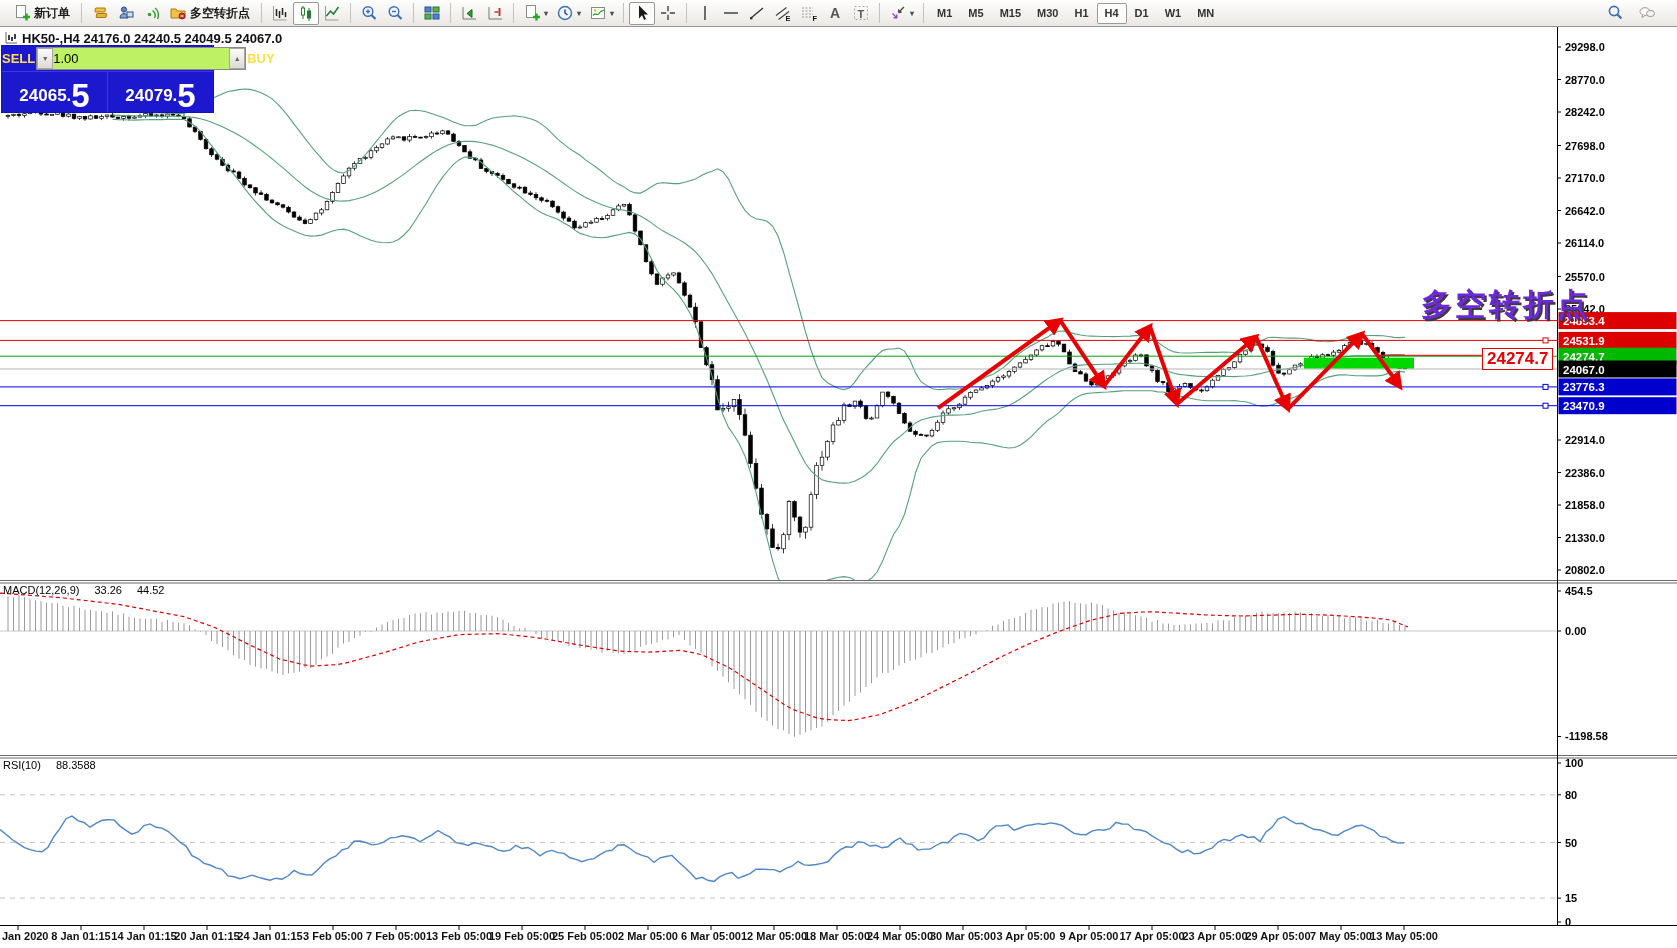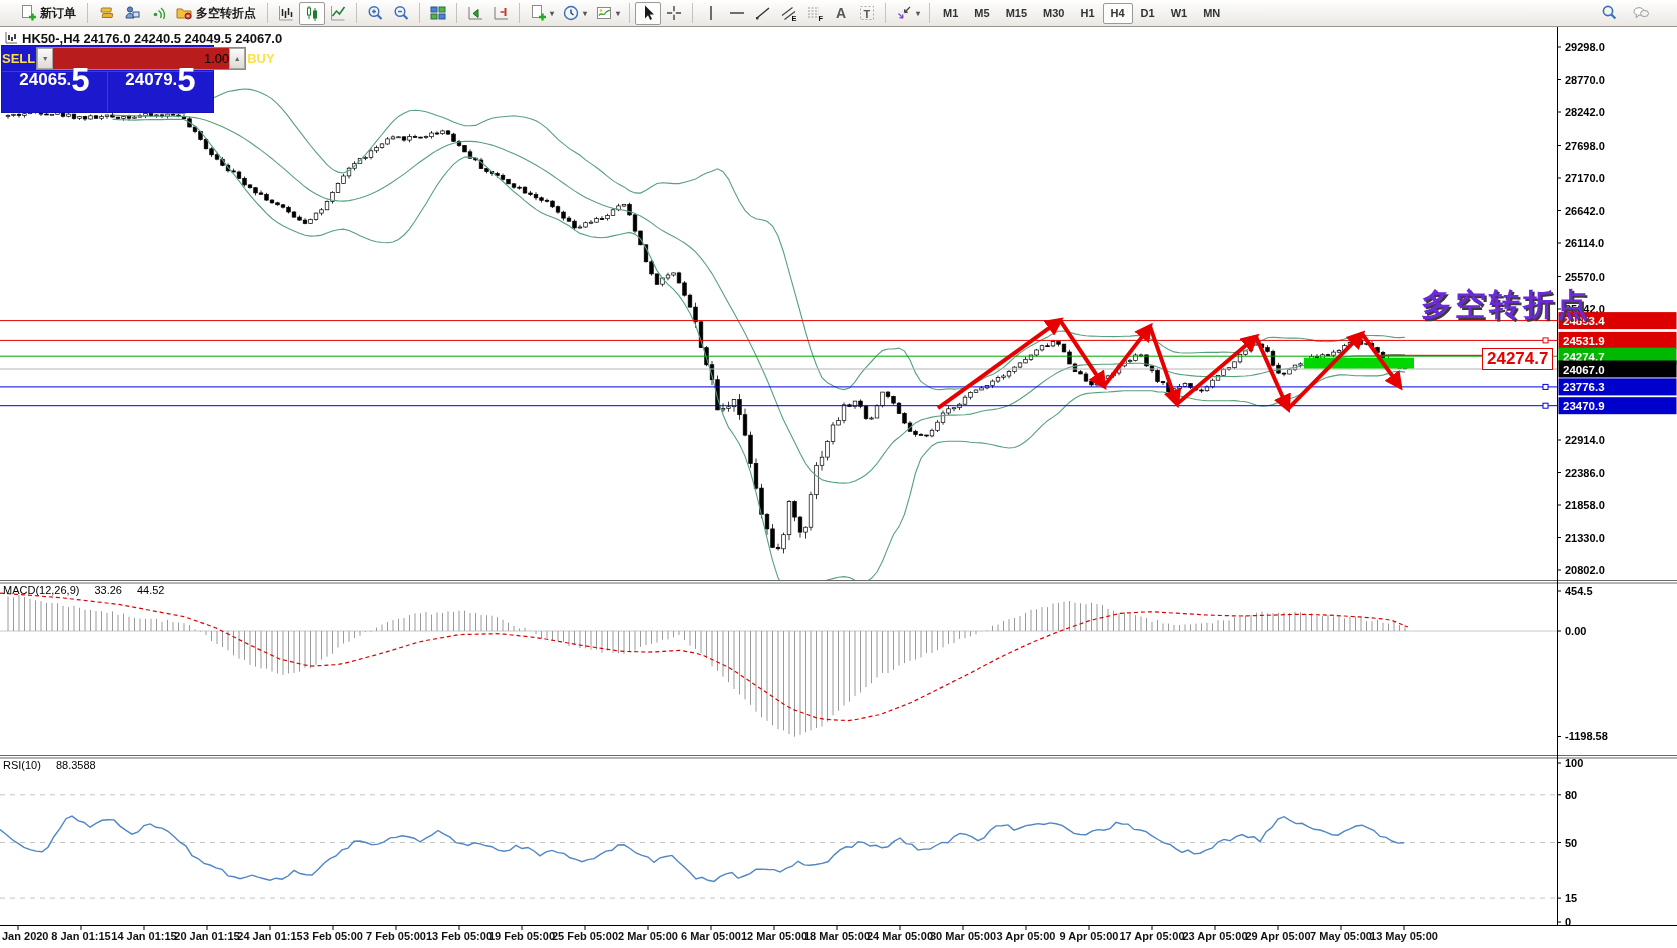--- a/index.html
+++ b/index.html
@@ -1,37 +1,37 @@
 <!DOCTYPE html>
 <html><head>
 <meta charset="utf-8">
 <style>
 *{box-sizing:border-box;margin:0;padding:0}
 html,body{width:1677px;height:948px}
 body{position:relative;background:#fff;overflow:hidden;font-family:"Liberation Sans",sans-serif}
-#toolbar{position:absolute;top:0;left:0;width:1677px;height:27px;background:linear-gradient(#fefefe,#ebe8e3);border-bottom:1px solid #979590;display:flex;align-items:center;padding:0 15px;z-index:30}
+#toolbar{position:absolute;top:0;left:0;width:1677px;height:27px;background:linear-gradient(#fefefe,#ebe8e3);border-bottom:1px solid #979590;display:flex;align-items:center;padding:0 9px;z-index:30}
 .tb-left{display:flex;align-items:center}
 .tb-right{margin-left:auto;display:flex;align-items:center;gap:6px;padding-right:8px}
 .tb-btn{display:inline-flex;align-items:center;gap:3px;height:23px;padding:0 3px;border:1px solid transparent;border-radius:2px;background:transparent;font:bold 12px "Liberation Sans",sans-serif;color:#1a1a1a;cursor:default;white-space:nowrap}
 .tb-btn.active{background:#fdfdfc;border-color:#9a9a9a}
 .tb-btn .tbi{display:block}
 .tb-lbl{padding-right:2px}
 .dd{font-size:8px;color:#555}
 .tb-sep{width:1px;height:20px;background:#c6c3bd;margin:0 5px}
 .tf-btn{font:bold 11px "Liberation Sans",sans-serif;color:#333;padding:0 7px;height:21px}
 .chart-title{position:absolute;left:5px;top:31px;display:flex;align-items:flex-start;gap:4px;font:bold 13px "Liberation Sans",sans-serif;color:#111;z-index:8}
 .trade-panel{position:absolute;left:1px;top:45px;width:213px;z-index:10;border:1px solid #1513b4}
 .tp-row1{display:flex;height:25px;background:#1c18ce;align-items:stretch}
 .tp-sellbtn,.tp-buybtn{width:47px;color:#fde047;font:bold 13px "Liberation Sans",sans-serif;display:flex;align-items:center;justify-content:center}
 .tp-buybtn{width:52px}
 .vol-wrap{flex:1;display:flex;background:#f1efec;border:1px solid #8a8a8a;margin:1px}
 .vol-spin{width:16px;background:linear-gradient(#fbfbfb,#dedad4);border:1px solid #a9a6a0;color:#666;font-size:7px;display:flex;align-items:center;justify-content:center}
-.vol-in{flex:1;border:0;background:#b91c1c;text-align:right;font:13px "Liberation Sans",sans-serif;min-width:0}
+.vol-in{flex:1;border:0;background:#bef264;text-align:left;font:13px "Liberation Sans",sans-serif;min-width:0}
 .tp-row2{display:flex;height:41px;background:#1c18ce;border-top:1px solid #3d39e8}
-.price-box{flex:1;display:flex;align-items:flex-end;justify-content:center;color:#fff;padding-bottom:19px}
+.price-box{flex:1;display:flex;align-items:flex-end;justify-content:center;color:#fff;padding-bottom:3px}
 .price-box:first-child{border-right:1px solid #3d39e8}
 .price-main{font:bold 17px "Liberation Sans",sans-serif;margin-bottom:3px}
 .price-big{font:bold 33px "Liberation Sans",sans-serif;line-height:.8}
 .annotation-cn{position:absolute;left:1421px;top:284px;z-index:6;font:bold 31px "Liberation Sans",sans-serif;color:#6d28d9;letter-spacing:3px;text-shadow:2px 2px 0 #3c3c3c;white-space:nowrap}
 .callout{position:absolute;left:1482px;top:348px;z-index:7;background:#fff;border:1px solid #e60000;color:#e60000;font:bold 17px "Liberation Sans",sans-serif;padding:0 4px;line-height:20px}
 .ind-label{position:absolute;z-index:6;font:11px "Liberation Sans",sans-serif;color:#000;display:flex;gap:15px}
 #macd-label{left:3px;top:584px}
 #rsi-label{left:3px;top:759px}
 </style>
 </head>

